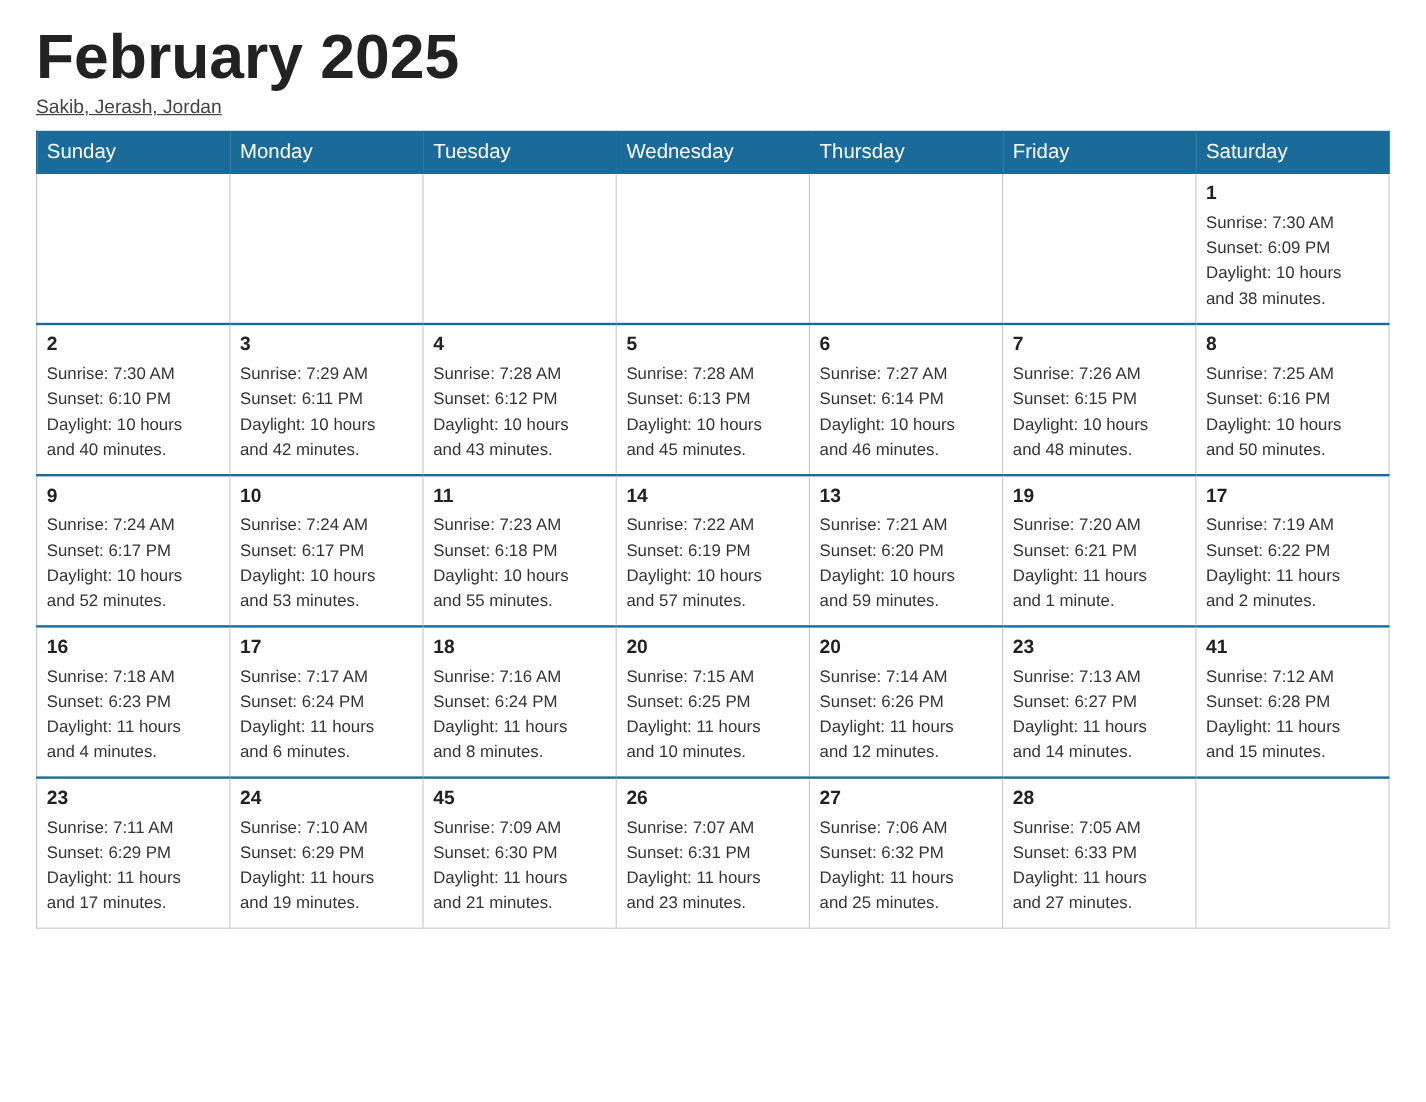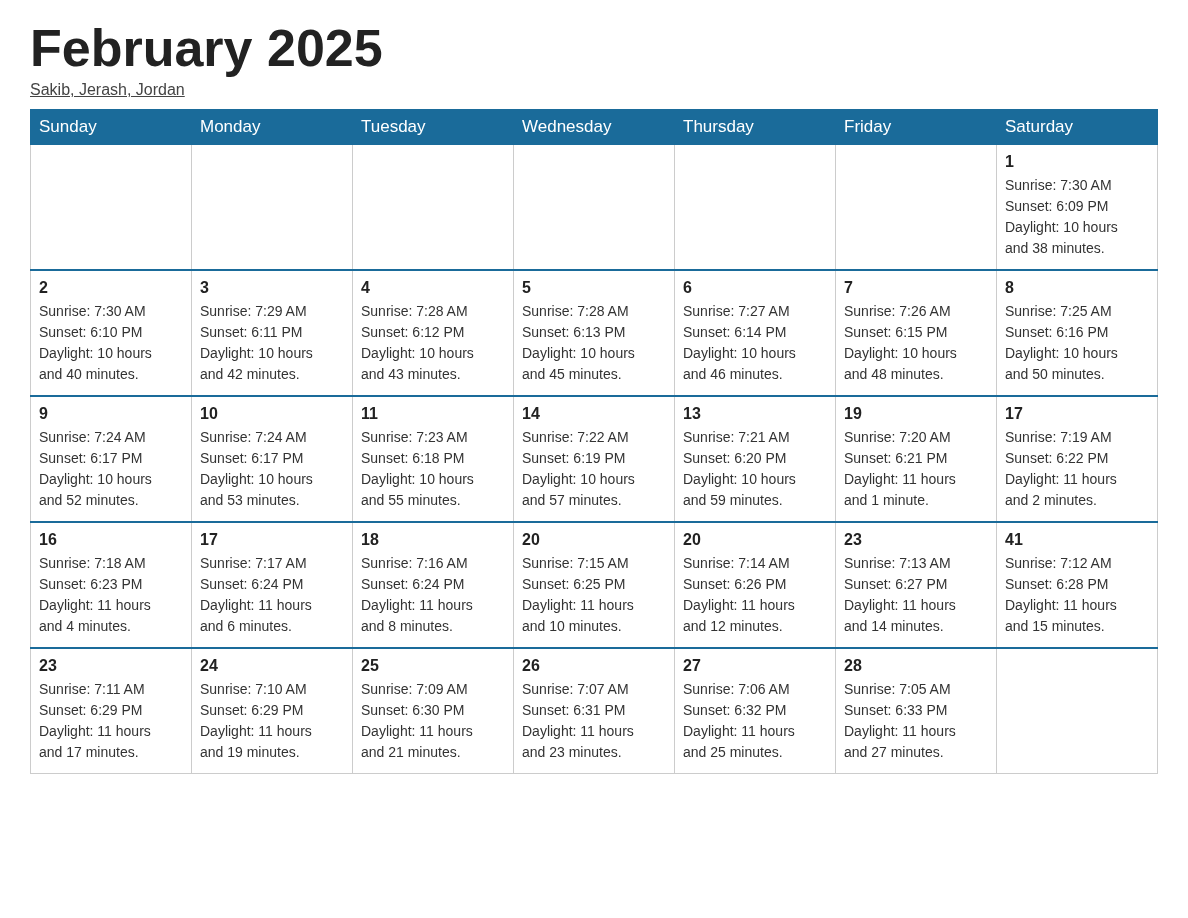--- a/index.html
+++ b/index.html
@@ -238,21 +238,21 @@
       <tr>
         <td>
           <span class="day-number">23</span>
           <div class="day-info">Sunrise: 7:11 AM<br>Sunset: 6:29 PM<br>Daylight: 11 hours<br>and 17 minutes.</div>
         </td>
         <td>
           <span class="day-number">24</span>
           <div class="day-info">Sunrise: 7:10 AM<br>Sunset: 6:29 PM<br>Daylight: 11 hours<br>and 19 minutes.</div>
         </td>
         <td>
-          <span class="day-number">25</span>
+          <span class="day-number">45</span>
           <div class="day-info">Sunrise: 7:09 AM<br>Sunset: 6:30 PM<br>Daylight: 11 hours<br>and 21 minutes.</div>
         </td>
         <td>
           <span class="day-number">26</span>
           <div class="day-info">Sunrise: 7:07 AM<br>Sunset: 6:31 PM<br>Daylight: 11 hours<br>and 23 minutes.</div>
         </td>
         <td>
           <span class="day-number">27</span>
           <div class="day-info">Sunrise: 7:06 AM<br>Sunset: 6:32 PM<br>Daylight: 11 hours<br>and 25 minutes.</div>
         </td>

